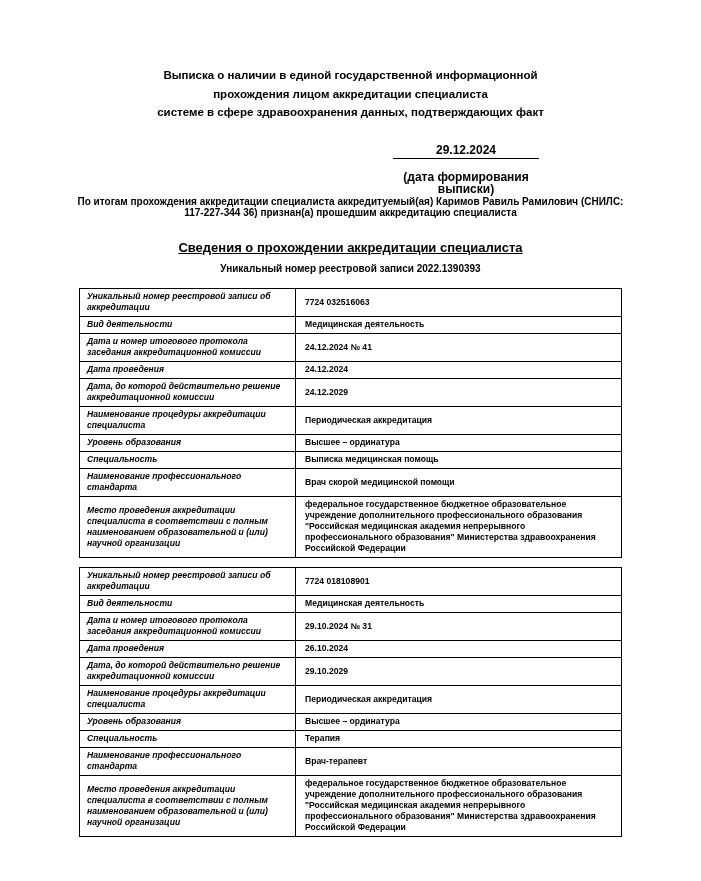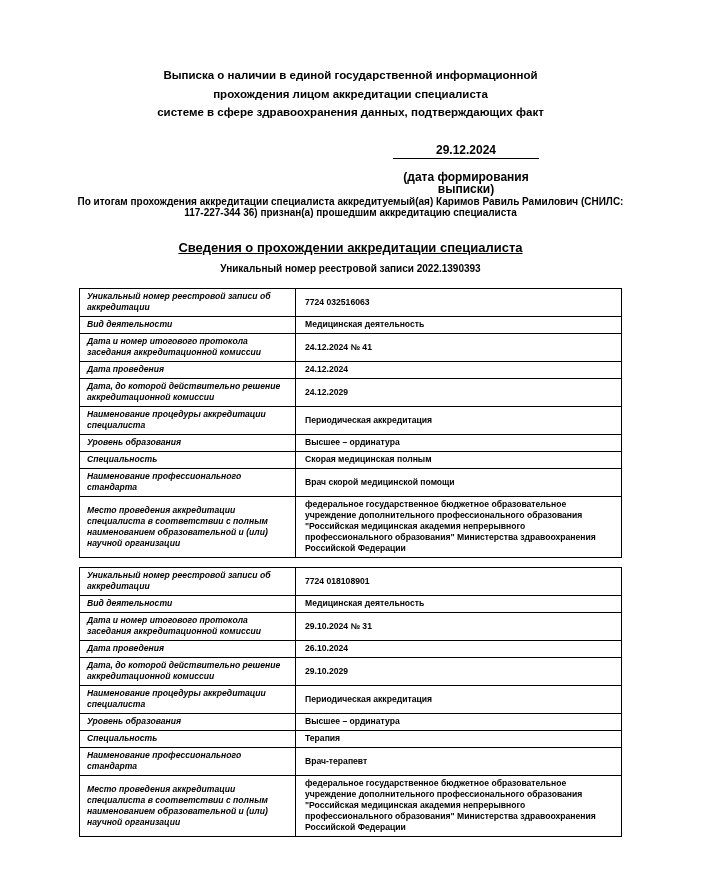--- a/index.html
+++ b/index.html
@@ -127,21 +127,21 @@
       <tr>
         <td class="label">Наименование процедуры аккредитации специалиста</td>
         <td class="value">Периодическая аккредитация</td>
       </tr>
       <tr>
         <td class="label">Уровень образования</td>
         <td class="value">Высшее – ординатура</td>
       </tr>
       <tr>
         <td class="label">Специальность</td>
-        <td class="value">Скорая медицинская полным</td>
+        <td class="value">Выписка медицинская помощь</td>
       </tr>
       <tr>
         <td class="label">Наименование профессионального стандарта</td>
         <td class="value">Врач скорой медицинской помощи</td>
       </tr>
       <tr>
         <td class="label">Место проведения аккредитации специалиста в соответствии с полным наименованием образовательной и (или) научной организации</td>
         <td class="value">федеральное государственное бюджетное образовательное учреждение дополнительного профессионального образования "Российская медицинская академия непрерывного профессионального образования" Министерства здравоохранения Российской Федерации</td>
       </tr>
     </tbody>

